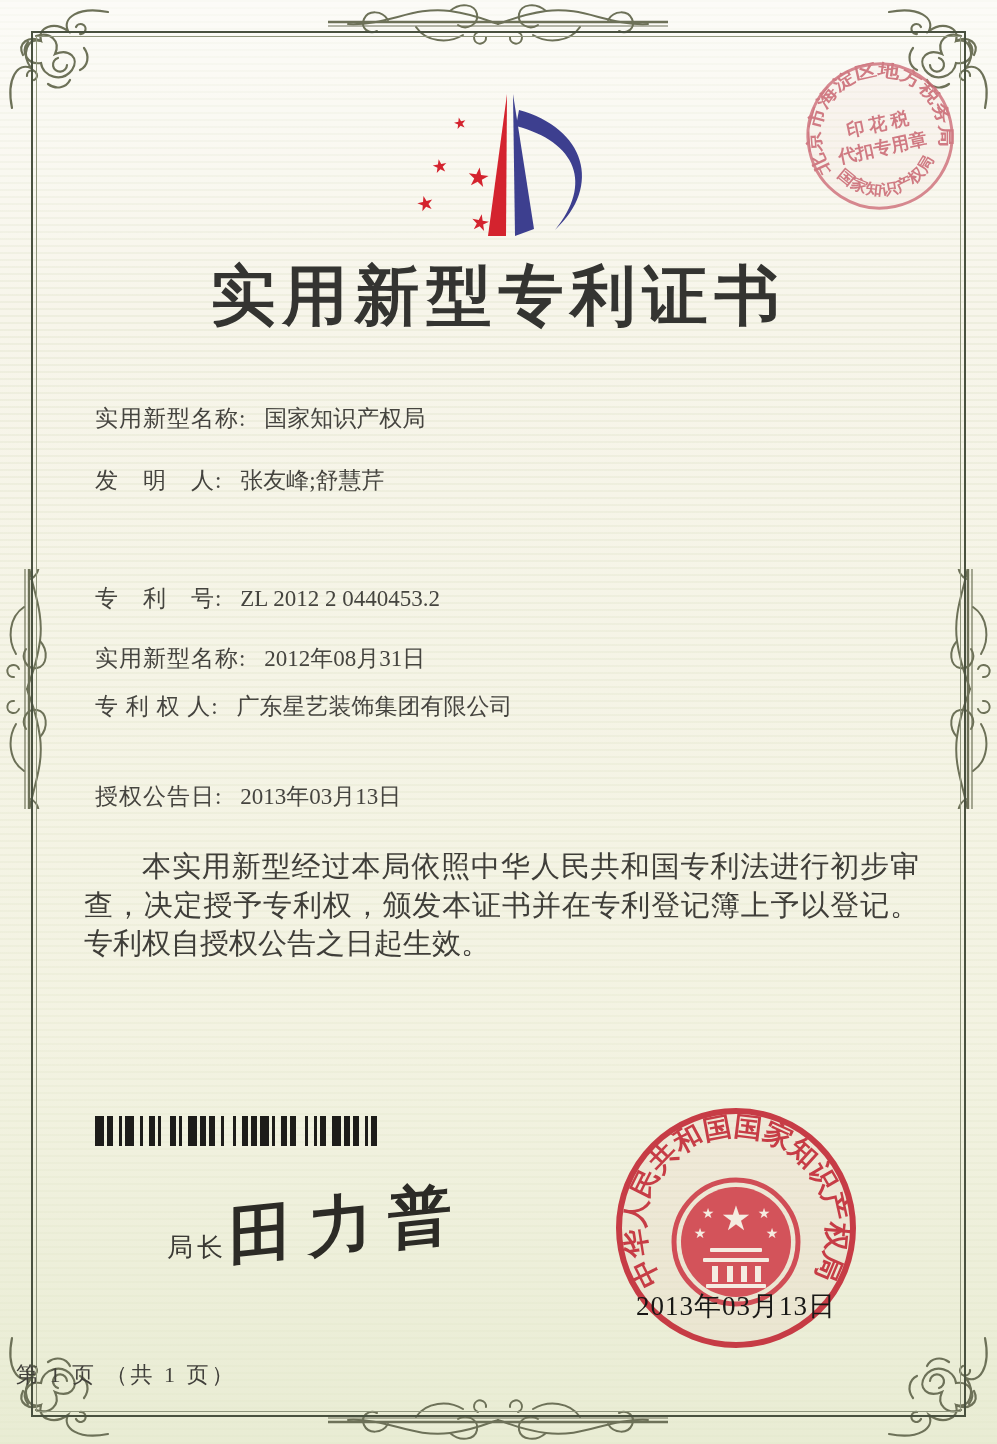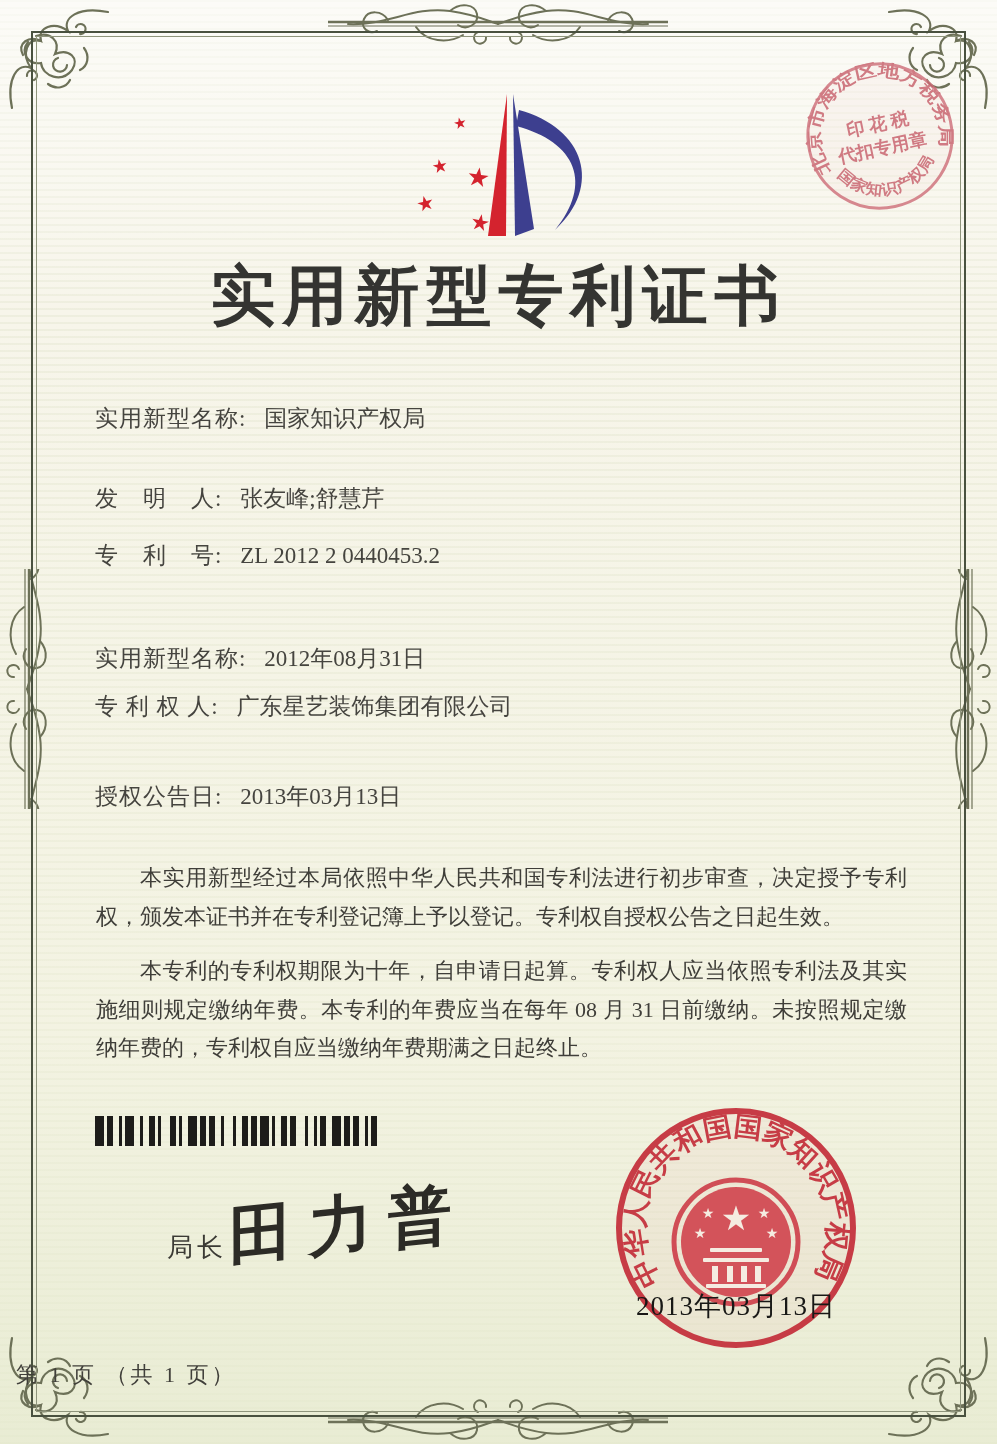--- a/index.html
+++ b/index.html
@@ -21,24 +21,24 @@
   .cert-no{position:absolute;left:68px;top:102px;font-size:23px;letter-spacing:5px;color:#52504c;}
   .logo{position:absolute;left:403px;top:82px;width:214px;height:168px;}
   .page-title{
     position:absolute;left:0;top:252px;width:100%;text-align:center;
     font-size:65px;font-weight:600;letter-spacing:7px;color:#343431;
   }
   .fields{position:absolute;left:95px;top:0;width:840px;}
   .field{position:absolute;left:0;font-size:23px;color:#45443f;white-space:nowrap;}
   .field .lbl{letter-spacing:1px;}
   .field .val{margin-left:12px;}
-  .f0{top:403px}.f1{top:483px}.f2{top:540px}.f3{top:643px}.f4{top:691px}.f5{top:781px}
+  .f0{top:403px}.f1{top:465px}.f2{top:583px}.f3{top:643px}.f4{top:691px}.f5{top:781px}
   .body-text{position:absolute;left:80px;top:843px;width:843px;}
   .body-text p{
-    margin:16px;text-indent:2em;font-size:22px;line-height:38.5px;
+    margin:4px;text-indent:2em;font-size:29px;line-height:38.5px;
     text-align:justify;color:#3f3e39;
   }
   .barcode{position:absolute;left:95px;top:1116px;width:290px;height:30px;font-size:0;}
   .barcode .bar{display:inline-block;height:100%;background:#1d1c19;}
   .barcode .gap{display:inline-block;height:100%;}
   .sig-role{position:absolute;left:167px;top:1230px;font-size:26px;letter-spacing:4px;color:#3b3a35;}
   .sig-name{
     position:absolute;left:228px;top:1178px;width:300px;
     font-size:64px;font-weight:bold;letter-spacing:16px;color:#2c2b26;
     transform:rotate(-6deg) skewX(-6deg);
@@ -172,21 +172,20 @@
       <span class="val">广东星艺装饰集团有限公司</span>
     </div>
     <div class="field f5">
       <span class="lbl">授权公告日:</span>
       <span class="val">2013年03月13日</span>
     </div>
   </div>
 
   <div class="body-text">
     <p>本实用新型经过本局依照中华人民共和国专利法进行初步审查，决定授予专利权，颁发本证书并在专利登记簿上予以登记。专利权自授权公告之日起生效。</p>
-    <p>本专利的专利权期限为十年，自申请日起算。专利权人应当依照专利法及其实施细则规定缴纳年费。本专利的年费应当在每年 08 月 31 日前缴纳。未按照规定缴纳年费的，专利权自应当缴纳年费期满之日起终止。</p>
   </div>
 
   <div class="barcode" id="barcode"><span class="bar" style="width: 9px;"></span><span class="gap" style="width: 3px;"></span><span class="bar" style="width: 6px;"></span><span class="gap" style="width: 6px;"></span><span class="bar" style="width: 3px;"></span><span class="gap" style="width: 3px;"></span><span class="bar" style="width: 9px;"></span><span class="gap" style="width: 6px;"></span><span class="bar" style="width: 3px;"></span><span class="gap" style="width: 6px;"></span><span class="bar" style="width: 6px;"></span><span class="gap" style="width: 3px;"></span><span class="bar" style="width: 3px;"></span><span class="gap" style="width: 9px;"></span><span class="bar" style="width: 6px;"></span><span class="gap" style="width: 3px;"></span><span class="bar" style="width: 3px;"></span><span class="gap" style="width: 6px;"></span><span class="bar" style="width: 9px;"></span><span class="gap" style="width: 3px;"></span><span class="bar" style="width: 6px;"></span><span class="gap" style="width: 3px;"></span><span class="bar" style="width: 6px;"></span><span class="gap" style="width: 6px;"></span><span class="bar" style="width: 3px;"></span><span class="gap" style="width: 9px;"></span><span class="bar" style="width: 3px;"></span><span class="gap" style="width: 6px;"></span><span class="bar" style="width: 6px;"></span><span class="gap" style="width: 3px;"></span><span class="bar" style="width: 6px;"></span><span class="gap" style="width: 3px;"></span><span class="bar" style="width: 9px;"></span><span class="gap" style="width: 3px;"></span><span class="bar" style="width: 3px;"></span><span class="gap" style="width: 6px;"></span><span class="bar" style="width: 6px;"></span><span class="gap" style="width: 3px;"></span><span class="bar" style="width: 6px;"></span><span class="gap" style="width: 9px;"></span><span class="bar" style="width: 3px;"></span><span class="gap" style="width: 6px;"></span><span class="bar" style="width: 3px;"></span><span class="gap" style="width: 3px;"></span><span class="bar" style="width: 6px;"></span><span class="gap" style="width: 6px;"></span><span class="bar" style="width: 9px;"></span><span class="gap" style="width: 3px;"></span><span class="bar" style="width: 6px;"></span><span class="gap" style="width: 3px;"></span><span class="bar" style="width: 6px;"></span><span class="gap" style="width: 6px;"></span><span class="bar" style="width: 3px;"></span><span class="gap" style="width: 3px;"></span><span class="bar" style="width: 6px;"></span></div>
 
   <div class="sig-role">局长</div>
   <div class="sig-name">田力普</div>
 
   <svg class="seal" viewBox="-130 -130 260 260">
     <circle r="117" fill="rgba(222,80,90,0.05)" stroke="#c5333e" stroke-width="6"></circle>
     <path id="sealArc" d="M -75 53 A 92 92 0 1 1 75 53" fill="none"></path>

